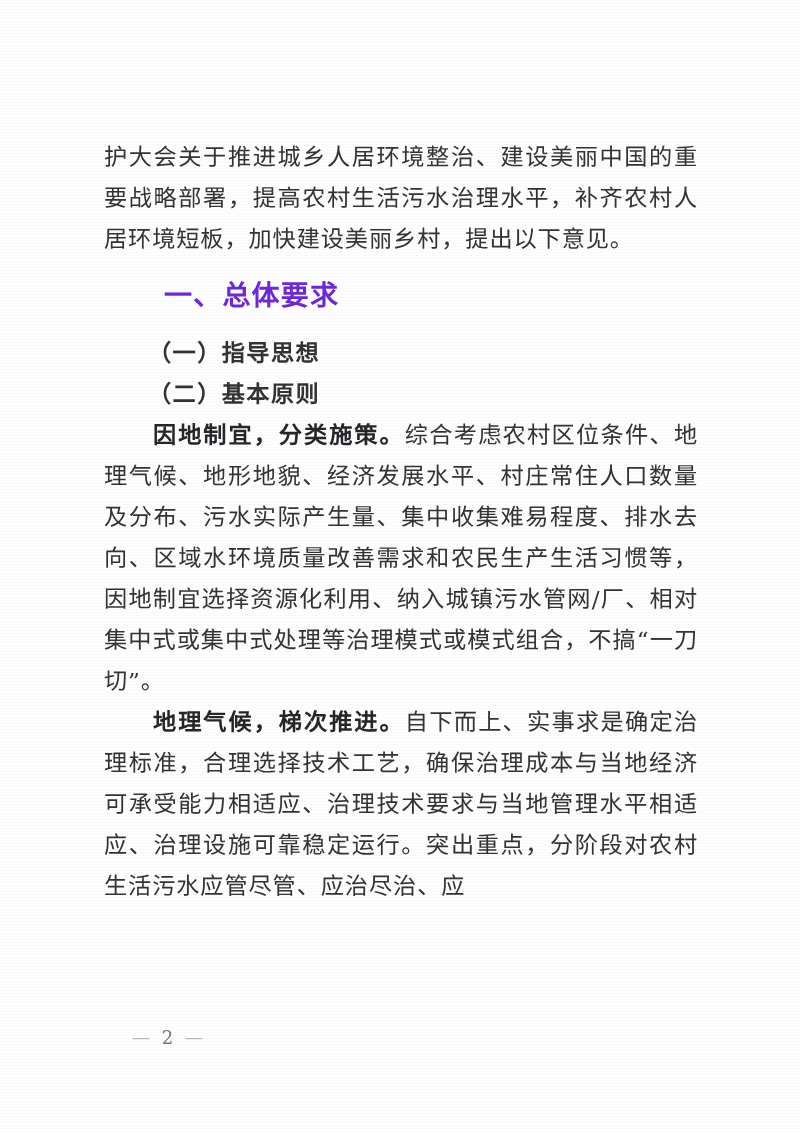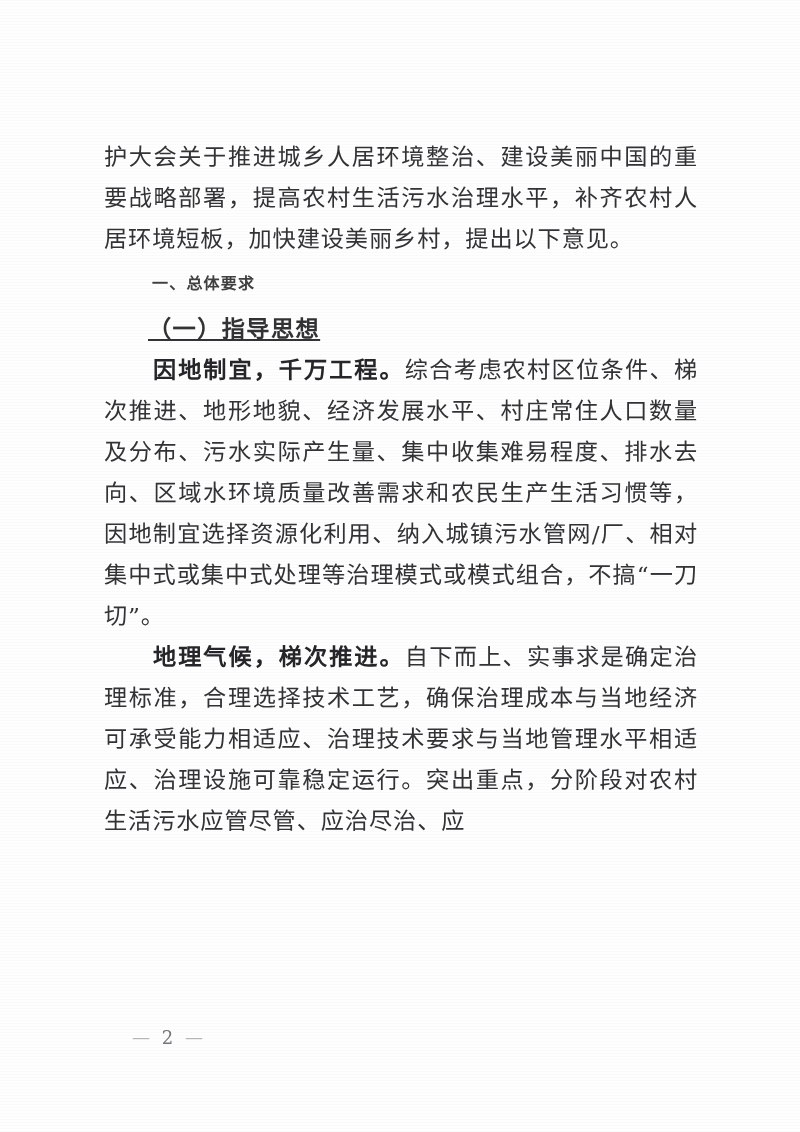--- a/index.html
+++ b/index.html
@@ -46,39 +46,38 @@
     font-family: "DejaVu Serif", "Liberation Serif", serif;
     word-break: break-all;
   }
 
   .para.indent {
     text-indent: 49px;
   }
 
   
   .h-section {
-    margin: 4px;
+    margin: 16px;
     font-family: "DejaVu Sans", "Liberation Sans", sans-serif;
     font-weight: 700;
-    font-size: 16px;
+    font-size: 28px;
     line-height: 41px;
     letter-spacing: 1.2px;
     text-indent: 44px;
-    color: #404040;
+    color: #6d28d9;
   }
 
   
   .h-sub {
     margin: 0;
     font-size: 23.2px;
     line-height: 41px;
     letter-spacing: 1.4px;
     text-indent: 44px;
     color: #333336;
-    text-decoration: underline;
   }
 
   
   .lead {
     font-weight: 700;
     letter-spacing: 1.6px;
     color: #26262a;
   }
 
   .footer {
@@ -113,22 +112,23 @@
 
   <div class="content">
 
     <p class="para">护大会关于推进城乡人居环境整治、建设美丽中国的重要战略部署，提高农村生活污水治理水平，补齐农村人居环境短板，加快建设美丽乡村，提出以下意见。</p>
 
     <h2 class="h-section">一、总体要求</h2>
 
     <h3 class="h-sub">（一）指导思想</h3>
 
 
+    <h3 class="h-sub">（二）基本原则</h3>
 
-    <p class="para indent"><span class="lead">因地制宜，千万工程。</span><span>综合考虑农村区位条件、梯次推进、地形地貌、经济发展水平、村庄常住人口数量及分布、污水实际产生量、集中收集难易程度、排水去向、区域水环境质量改善需求和农民生产生活习惯等，因地制宜选择资源化利用、纳入城镇污水管网/厂、相对集中式或集中式处理等治理模式或模式组合，不搞“一刀切”。</span></p>
+    <p class="para indent"><span class="lead">因地制宜，分类施策。</span><span>综合考虑农村区位条件、地理气候、地形地貌、经济发展水平、村庄常住人口数量及分布、污水实际产生量、集中收集难易程度、排水去向、区域水环境质量改善需求和农民生产生活习惯等，因地制宜选择资源化利用、纳入城镇污水管网/厂、相对集中式或集中式处理等治理模式或模式组合，不搞“一刀切”。</span></p>
 
     <p class="para indent"><span class="lead">地理气候，梯次推进。</span><span>自下而上、实事求是确定治理标准，合理选择技术工艺，确保治理成本与当地经济可承受能力相适应、治理技术要求与当地管理水平相适应、治理设施可靠稳定运行。突出重点，分阶段对农村生活污水应管尽管、应治尽治、应</span></p>
 
   </div>
 
   <div class="footer">
     <span class="dash">—</span>
     <span class="num">2</span>
     <span class="dash">—</span>
   </div>

